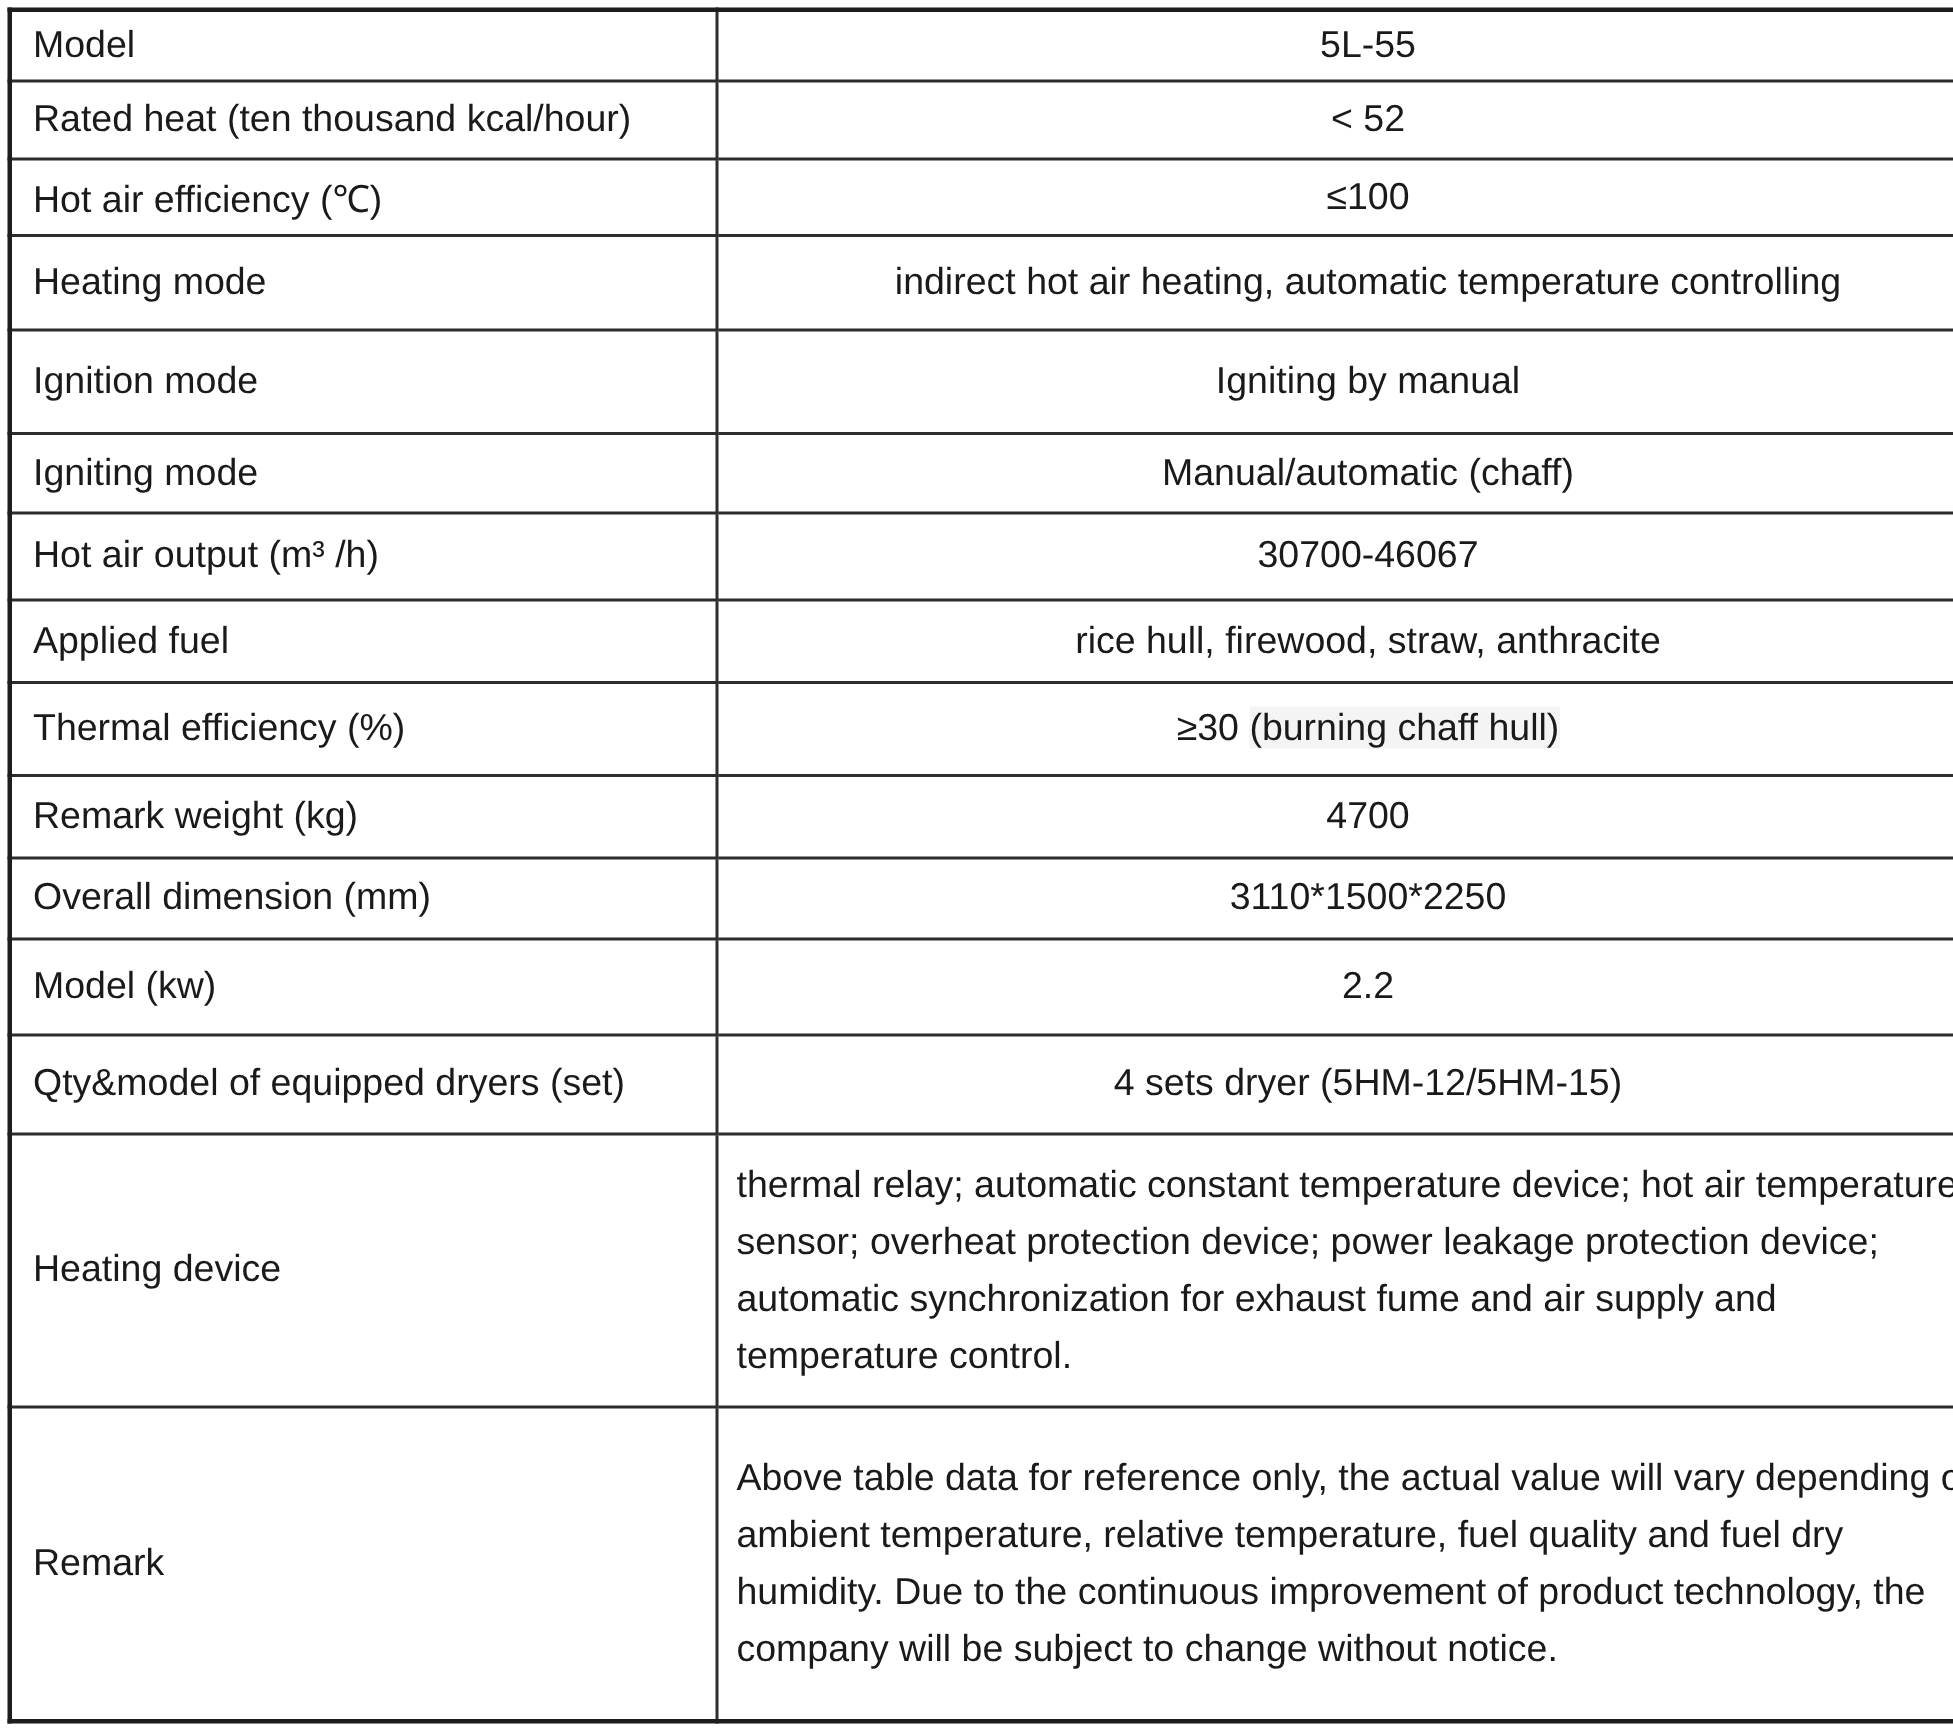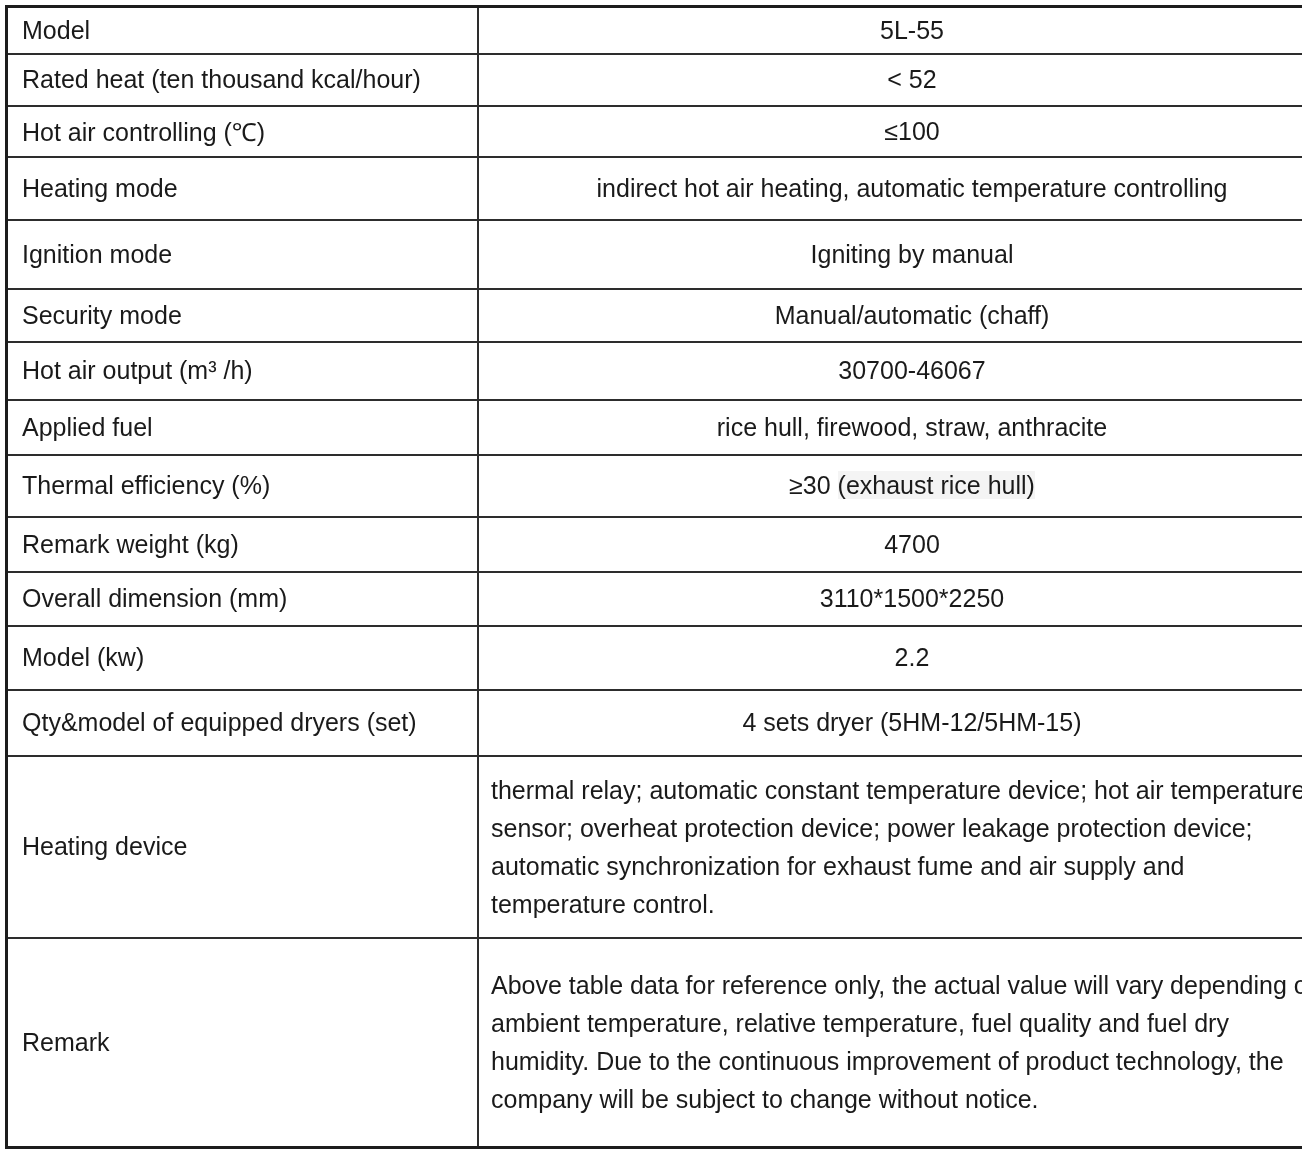--- a/index.html
+++ b/index.html
@@ -74,46 +74,46 @@
     <tbody>
       <tr>
         <td class="label-cell">Model</td>
         <td class="value-cell">5L-55</td>
       </tr>
       <tr>
         <td class="label-cell">Rated heat (ten thousand kcal/hour)</td>
         <td class="value-cell">&lt; 52</td>
       </tr>
       <tr>
-        <td class="label-cell">Hot air controlling (℃)</td>
+        <td class="label-cell">Hot air efficiency (℃)</td>
         <td class="value-cell">≤100</td>
       </tr>
       <tr>
         <td class="label-cell">Heating mode</td>
         <td class="value-cell">indirect hot air heating, automatic temperature controlling</td>
       </tr>
       <tr>
         <td class="label-cell">Ignition mode</td>
         <td class="value-cell">Igniting by manual</td>
       </tr>
       <tr>
-        <td class="label-cell">Security mode</td>
+        <td class="label-cell">Igniting mode</td>
         <td class="value-cell">Manual/automatic (chaff)</td>
       </tr>
       <tr>
         <td class="label-cell">Hot air output (m³ /h)</td>
         <td class="value-cell">30700-46067</td>
       </tr>
       <tr>
         <td class="label-cell">Applied fuel</td>
         <td class="value-cell">rice hull, firewood, straw, anthracite</td>
       </tr>
       <tr>
         <td class="label-cell">Thermal efficiency (%)</td>
-        <td class="value-cell"><span>≥30 </span><span class="hl">(exhaust rice hull)</span></td>
+        <td class="value-cell"><span>≥30 </span><span class="hl">(burning chaff hull)</span></td>
       </tr>
       <tr>
         <td class="label-cell">Remark weight (kg)</td>
         <td class="value-cell">4700</td>
       </tr>
       <tr>
         <td class="label-cell">Overall dimension (mm)</td>
         <td class="value-cell">3110*1500*2250</td>
       </tr>
       <tr>

